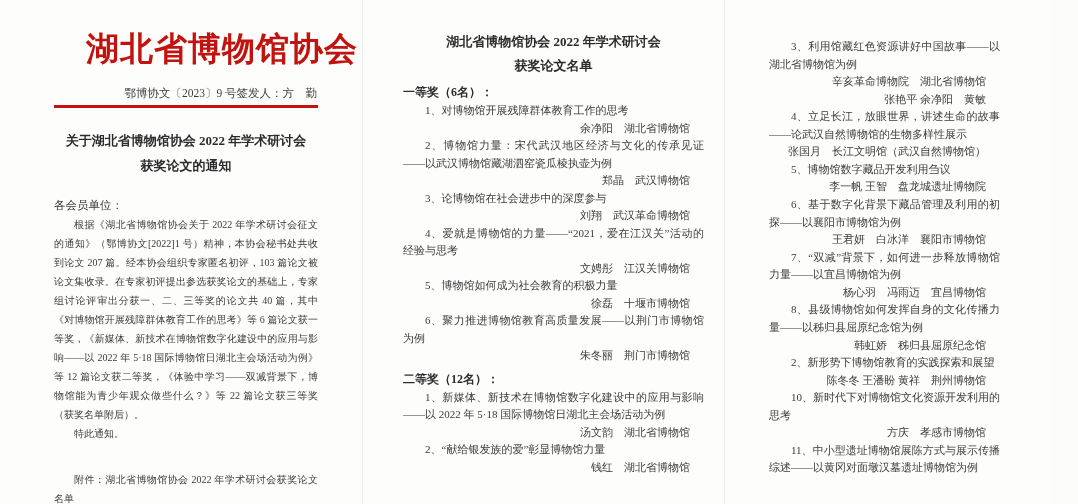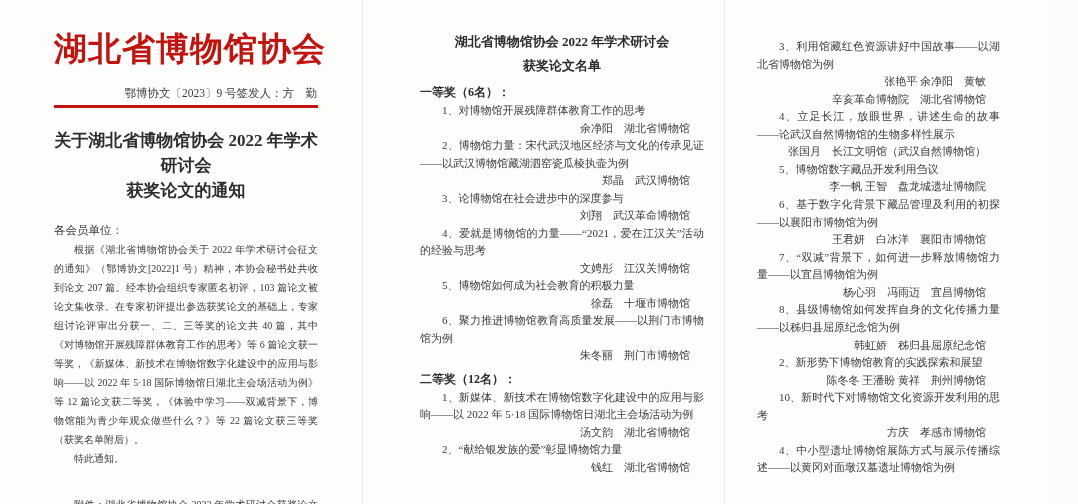--- a/index.html
+++ b/index.html
@@ -10,51 +10,52 @@
     color: #3a3a3a;
     overflow: hidden;
   }
   .scan {
     width: 1078px; height: 504px;
     display: flex;
     background: #fcfcfb;
   }
   .page { height: 504px; overflow: hidden; background: #fdfdfc; }
   .page-left  { width: 362px; padding: 20px 44px 0 54px; }
-  .page-mid   { width: 362px; padding: 30px 20px 0 57px; border-left: 1px solid #ececea; }
-  .page-right { width: 328px; padding: 38px 52px 0 32px; border-left: 1px solid #ececea; }
+  .page-mid   { width: 362px; padding: 30px 20px 0 40px; border-left: 1px solid #ececea; }
+  .page-right { width: 328px; padding: 38px 52px 0 44px; border-left: 1px solid #ececea; }
 
   
   .masthead {
     margin-top: 6px;
     font-size: 33px;
     font-weight: bold;
     color: #c2130e;
     text-align: center;
     letter-spacing: 1px;
     line-height: 46px;
     white-space: nowrap;
+    margin-left: 32px;
   }
   .docnum-row {
     display: flex;
     justify-content: flex-end;
     align-items: baseline;
     margin-top: 14px;
     font-size: 11.5px;
     color: #3c3c3c;
     padding: 0 1px;
   }
   .red-rule {
     height: 3px;
     background: #c2130e;
     margin-top: 4px;
   }
   .notice-title {
     margin-top: 20px;
-    font-size: 17px;
+    font-size: 13px;
     font-weight: bold;
     color: #2c2c2c;
     text-align: center;
     line-height: 25px;
   }
   .salutation {
     margin-top: 18px;
     font-size: 11.5px;
     line-height: 19px;
   }
@@ -164,22 +165,22 @@
           <p class="entry-title">2、“献给银发族的爱”彰显博物馆力量</p>
           <p class="author-line">钱红　湖北省博物馆</p>
         </div>
       </div>
   </section>
 
   <section class="page page-right">
     <div class="entry-list">
         <div class="entry">
           <p class="entry-title">3、利用馆藏红色资源讲好中国故事——以湖北省博物馆为例</p>
+          <p class="author-line">辛亥革命博物院　湖北省博物馆</p>
           <p class="author-line">张艳平 余净阳　黄敏</p>
-          <p class="author-line">辛亥革命博物院　湖北省博物馆</p>
         </div>
         <div class="entry">
           <p class="entry-title">4、立足长江，放眼世界，讲述生命的故事——论武汉自然博物馆的生物多样性展示</p>
           <p class="author-line">张国月　长江文明馆（武汉自然博物馆）</p>
         </div>
         <div class="entry">
           <p class="entry-title">5、博物馆数字藏品开发利用刍议</p>
           <p class="author-line">李一帆 王智　盘龙城遗址博物院</p>
         </div>
         <div class="entry">
@@ -196,18 +197,18 @@
         </div>
         <div class="entry">
           <p class="entry-title">2、新形势下博物馆教育的实践探索和展望</p>
           <p class="author-line">陈冬冬 王潘盼 黄祥　荆州博物馆</p>
         </div>
         <div class="entry">
           <p class="entry-title">10、新时代下对博物馆文化资源开发利用的思考</p>
           <p class="author-line">方庆　孝感市博物馆</p>
         </div>
         <div class="entry">
-          <p class="entry-title">4、中小型遗址博物馆展陈方式与展示传播综述——以黄冈对面墩汉墓遗址博物馆为例</p>
+          <p class="entry-title">11、中小型遗址博物馆展陈方式与展示传播综述——以黄冈对面墩汉墓遗址博物馆为例</p>
         </div>
       </div>
   </section>
 
 </div>
 
 </body></html>

